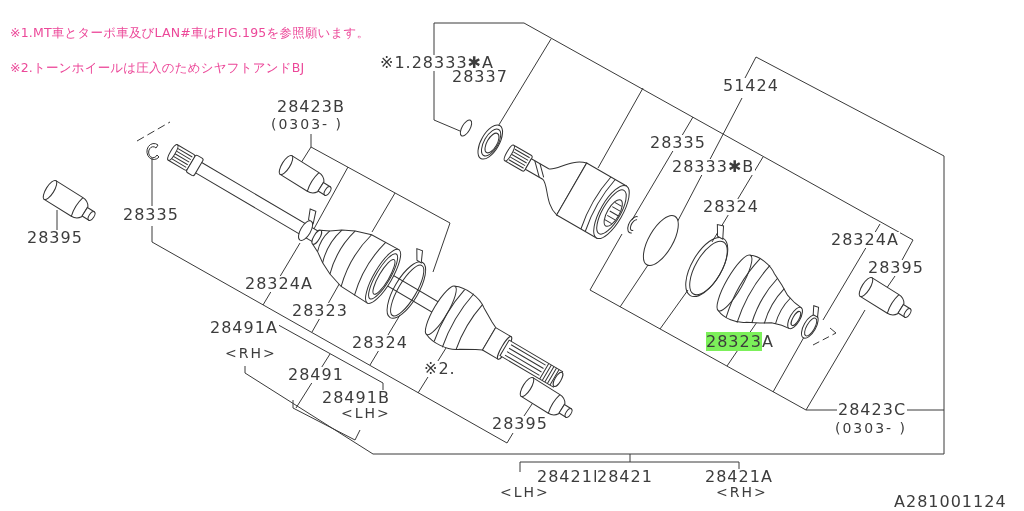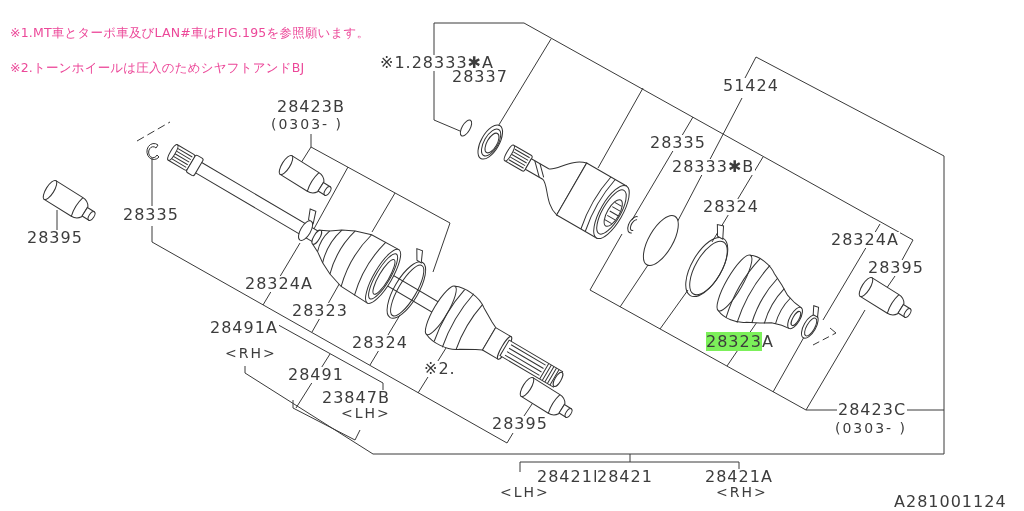--- a/index.html
+++ b/index.html
@@ -242,18 +242,18 @@
   <div class="lbl" style="left:276px;top:99px;">28423B</div>
   <div class="lbl sub" style="left:270px;top:117px;">(0303- )</div>
   <div class="lbl" style="left:26px;top:230px;">28395</div>
   <div class="lbl" style="left:122px;top:207px;">28335</div>
   <div class="lbl" style="left:244px;top:276px;">28324A</div>
   <div class="lbl" style="left:291px;top:303px;">28323</div>
   <div class="lbl" style="left:209px;top:320px;">28491A</div>
   <div class="lbl sub" style="left:224px;top:346px;">&lt;RH&gt;</div>
   <div class="lbl" style="left:351px;top:335px;">28324</div>
   <div class="lbl" style="left:287px;top:367px;">28491</div>
-  <div class="lbl" style="left:321px;top:390px;">23847B</div>
+  <div class="lbl" style="left:321px;top:390px;">28491B</div>
   <div class="lbl sub" style="left:340px;top:406px;">&lt;LH&gt;</div>
   <div class="lbl" style="left:423px;top:361px;">※2.</div>
   <div class="lbl" style="left:491px;top:416px;">28395</div>
 
 </div>
 
 </body></html>

